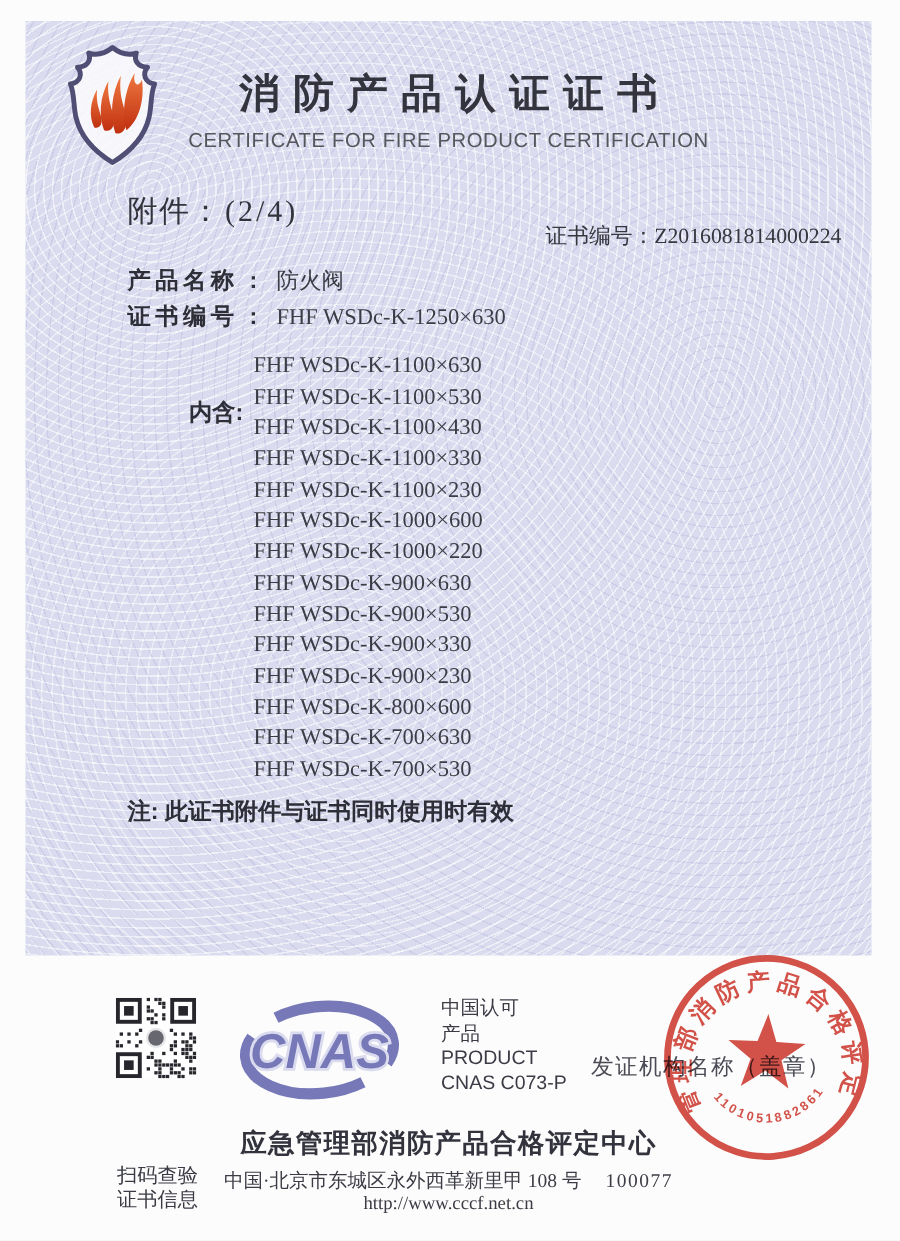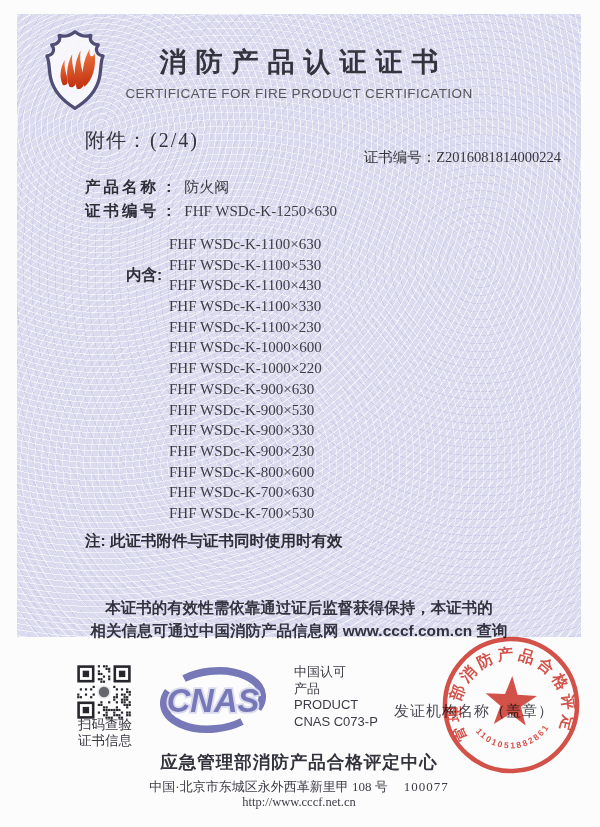--- a/index.html
+++ b/index.html
@@ -45,21 +45,21 @@
   .models div{height:20.7px;line-height:20.7px;white-space:nowrap;}
   .note{left:68px;top:517px;font-family:"Liberation Sans","DejaVu Sans",sans-serif;
     font-weight:700;font-size:15.5px;color:#2e2e38;}
   
   .statement{left:0;top:583px;width:100%;text-align:center;
     font-family:"Liberation Sans","DejaVu Sans",sans-serif;
     font-weight:600;font-size:15.5px;line-height:22.5px;color:#333340;}
   
   .qr{left:60px;top:651px;width:54px;height:54px;background:rgba(255,255,255,.55);}
   .qr svg{display:block;}
-  .qr-cap{left:32px;top:703px;width:112px;text-align:center;
+  .qr-cap{left:32px;top:762px;width:112px;text-align:center;
     font-size:13.5px;line-height:16px;color:#3a3a44;}
   .cnas-logo{left:140px;top:647px;width:112px;height:78px;}
   .cnas-text{left:277px;top:650px;font-family:"Liberation Sans","DejaVu Sans",sans-serif;
     font-size:13px;line-height:16.5px;color:#3b3b45;}
   .issuer{left:377px;top:688px;font-size:15px;letter-spacing:1px;color:#4b4b55;z-index:1;}
   .seal{left:423px;top:620px;width:142px;height:142px;z-index:2;
     opacity:.88;mix-blend-mode:multiply;transform:rotate(-4deg);}
   
   .org{left:0;top:736px;width:100%;text-align:center;
     font-family:"Liberation Sans","DejaVu Sans",sans-serif;
@@ -127,24 +127,20 @@
     <div>FHF WSDc-K-900×530</div>
     <div>FHF WSDc-K-900×330</div>
     <div>FHF WSDc-K-900×230</div>
     <div>FHF WSDc-K-800×600</div>
     <div>FHF WSDc-K-700×630</div>
     <div>FHF WSDc-K-700×530</div>
   </div>
 
   <div class="abs note">注: 此证书附件与证书同时使用时有效</div>
 
-  <div class="abs statement">
-    <div>本证书的有效性需依靠通过证后监督获得保持，本证书的</div>
-    <div>相关信息可通过中国消防产品信息网 www.cccf.com.cn 查询</div>
-  </div>
 
   <div class="abs qr">
     <svg viewBox="0 0 54 54" width="54" height="54" fill="#26262c">
       <g>
         <rect x="1.6" y="1.6" width="14.6" height="14.6" fill="none" stroke="#26262c" stroke-width="2.6"></rect>
         <rect x="5.7" y="5.7" width="6.4" height="6.4"></rect>
         <rect x="37.8" y="1.6" width="14.6" height="14.6" fill="none" stroke="#26262c" stroke-width="2.6"></rect>
         <rect x="41.9" y="5.7" width="6.4" height="6.4"></rect>
         <rect x="1.6" y="37.8" width="14.6" height="14.6" fill="none" stroke="#26262c" stroke-width="2.6"></rect>
         <rect x="5.7" y="41.9" width="6.4" height="6.4"></rect>

